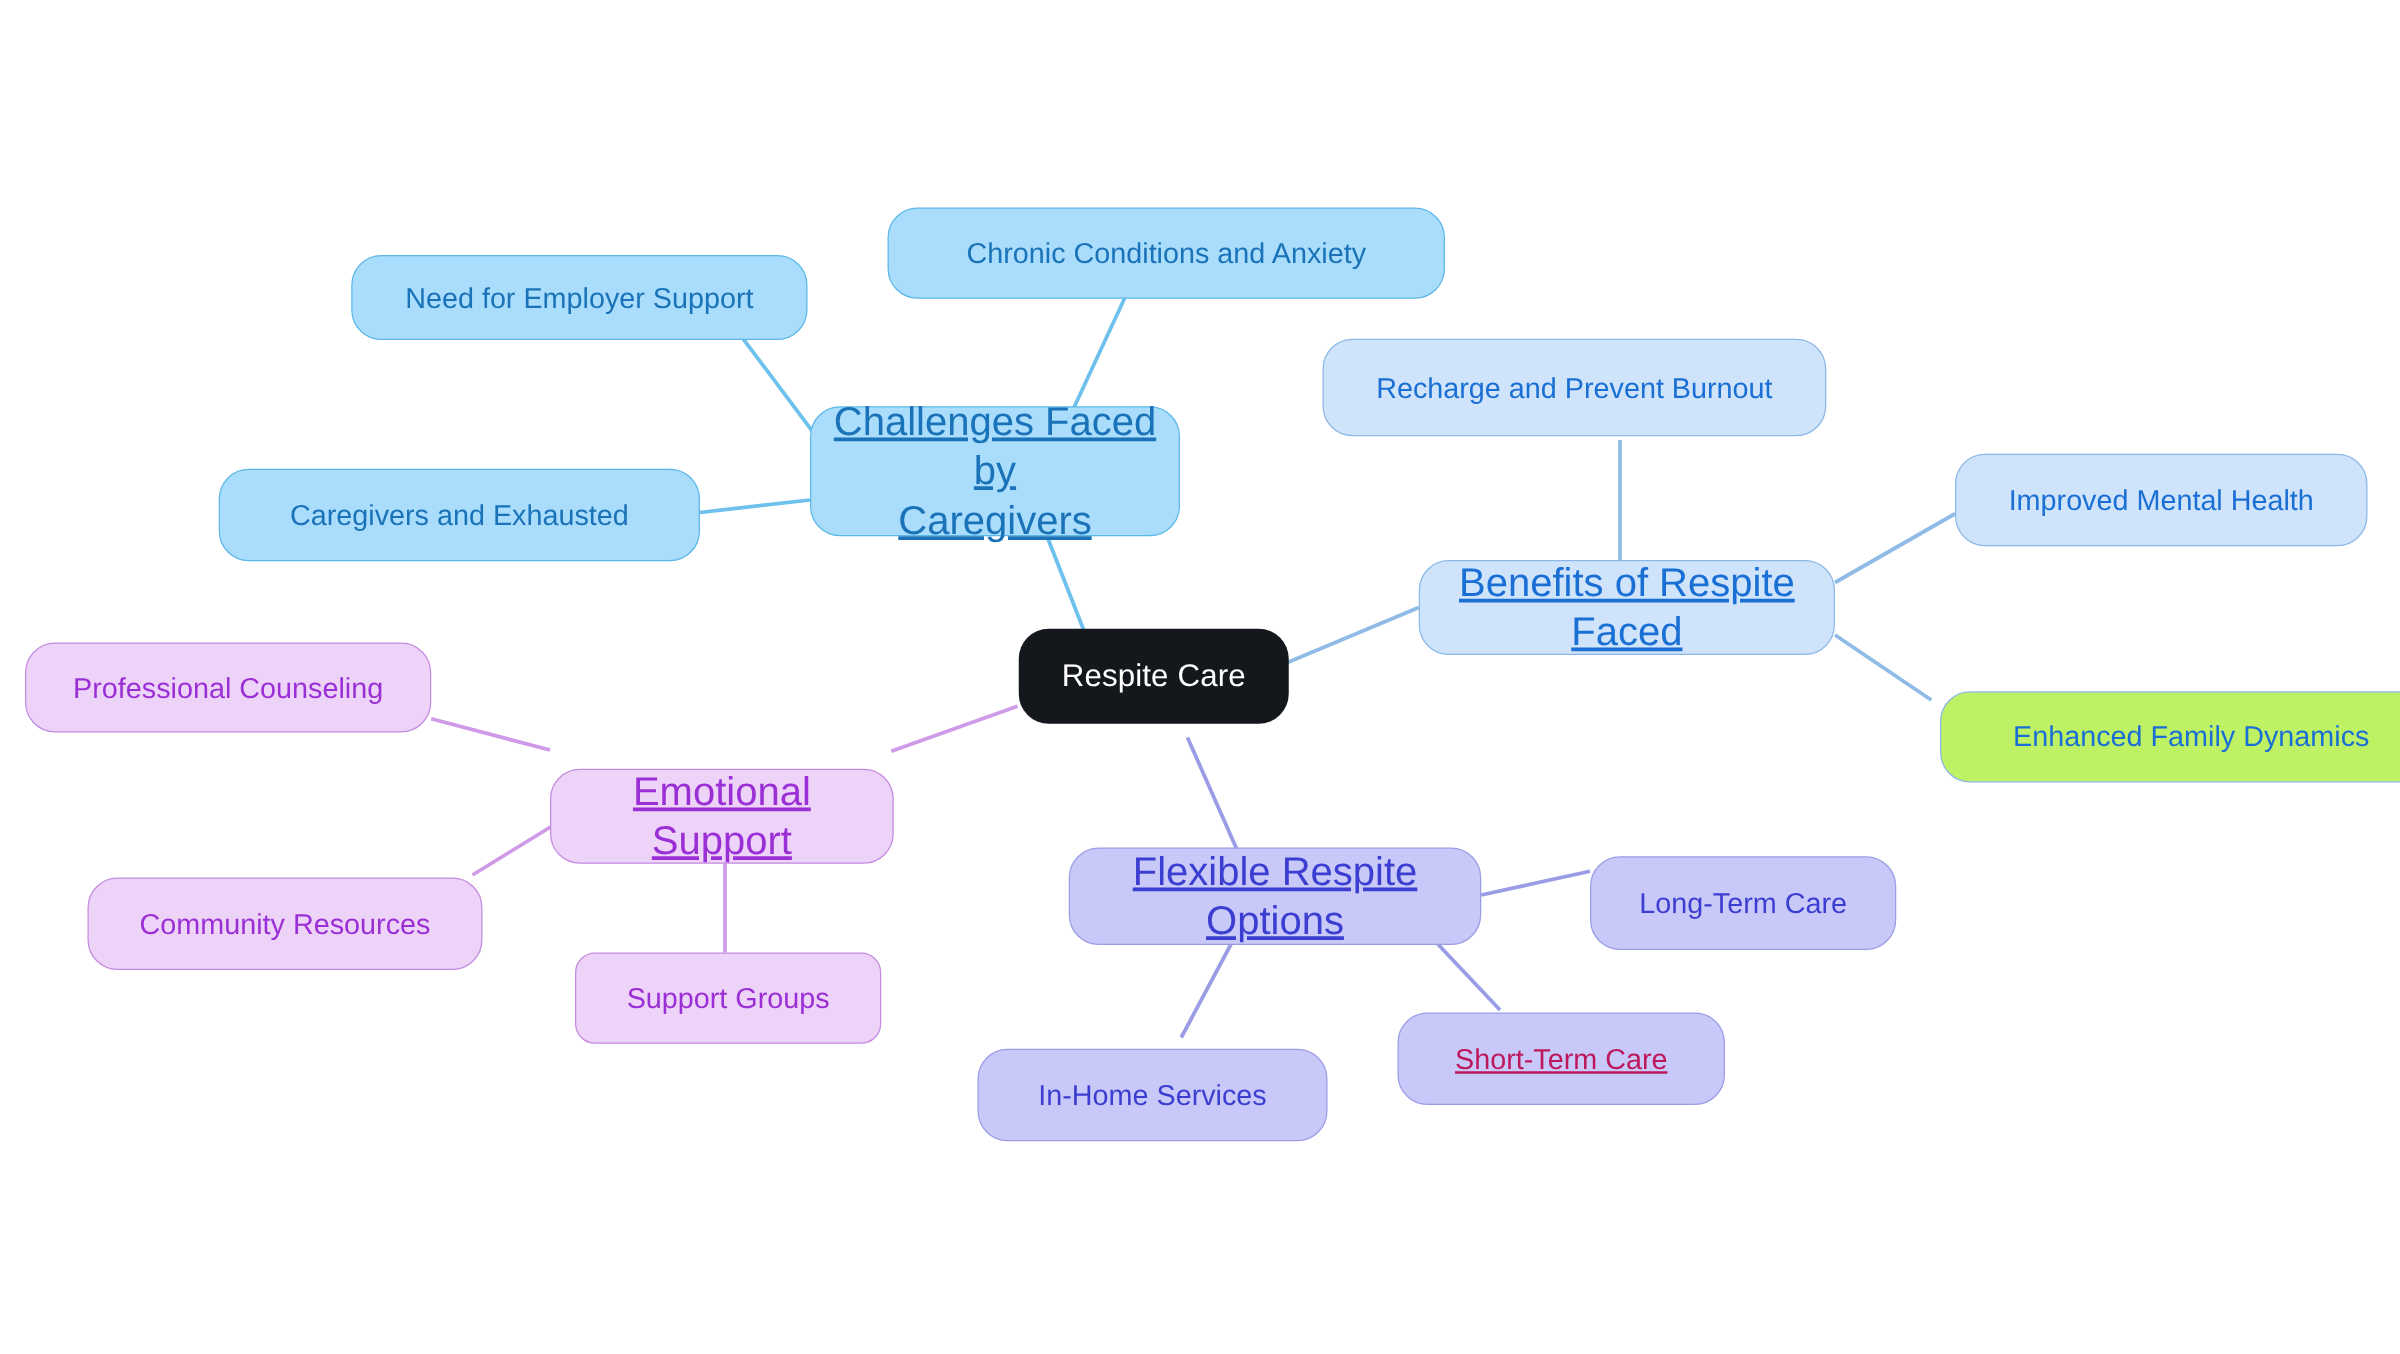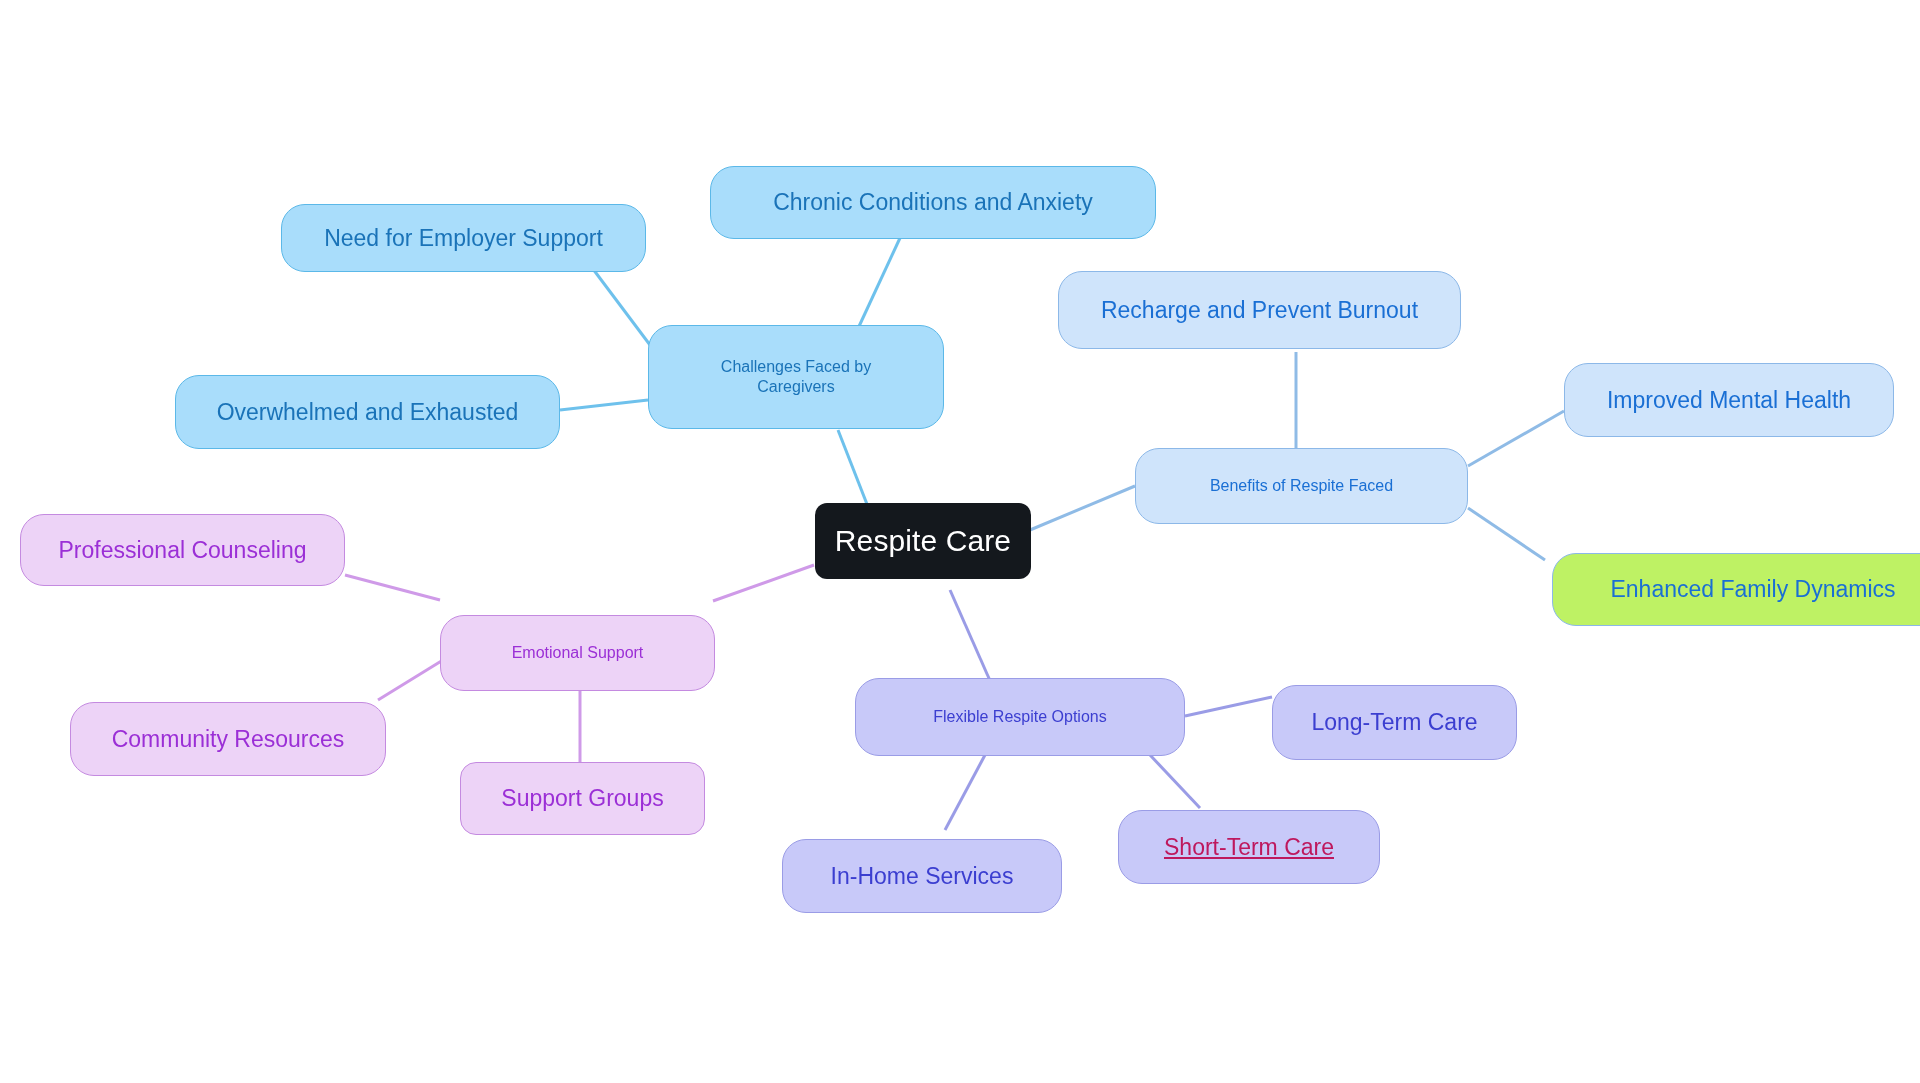--- a/index.html
+++ b/index.html
@@ -34,28 +34,29 @@
     justify-content: center;
     text-align: center;
     border-style: solid;
     border-width: 1.5px;
     border-radius: 24px;
     line-height: 1.22;
     white-space: pre-line;
     padding: 0 10px;
   }
   .node.root {
-    border-radius: 12px;
+    border-radius: 24px;
     border-width: 0;
-    font-size: 30px;
+    font-size: 25px;
     letter-spacing: 0.1px;
     text-align: right;
   }
   .node.branch {
-    font-size: 16px;
+    font-size: 32px;
+    text-decoration: underline;
   }
   .node.leaf {
     font-size: 23px;
   }
 </style>
 </head>
 <body>
 
 <div id="canvas">
 
@@ -101,21 +102,21 @@
               background:#a9ddfb; border-color:#5bb8e8; color:#1a73b8;">Challenges Faced by
 Caregivers</div>
 
   <div class="node leaf" style="left:281px; top:204px; width:365px; height:68px;
               background:#a9ddfb; border-color:#5bb8e8; color:#1a73b8;">Need for Employer Support</div>
 
   <div class="node leaf" style="left:710px; top:166px; width:446px; height:73px;
               background:#a9ddfb; border-color:#5bb8e8; color:#1a73b8;">Chronic Conditions and Anxiety</div>
 
   <div class="node leaf" style="left:175px; top:375px; width:385px; height:74px;
-              background:#a9ddfb; border-color:#5bb8e8; color:#1a73b8;">Overwhelmed and Exhausted</div>
+              background:#a9ddfb; border-color:#5bb8e8; color:#1a73b8;">Caregivers and Exhausted</div>
 
   <div class="node branch" style="left:1135px; top:448px; width:333px; height:76px;
               background:#cfe4fb; border-color:#8cb8e8; color:#1a6fd4;">Benefits of Respite Faced</div>
 
   <div class="node leaf" style="left:1058px; top:271px; width:403px; height:78px;
               background:#cfe4fb; border-color:#8cb8e8; color:#1a6fd4;">Recharge and Prevent Burnout</div>
 
   <div class="node leaf" style="left:1564px; top:363px; width:330px; height:74px;
               background:#cfe4fb; border-color:#8cb8e8; color:#1a6fd4;">Improved Mental Health</div>
 

